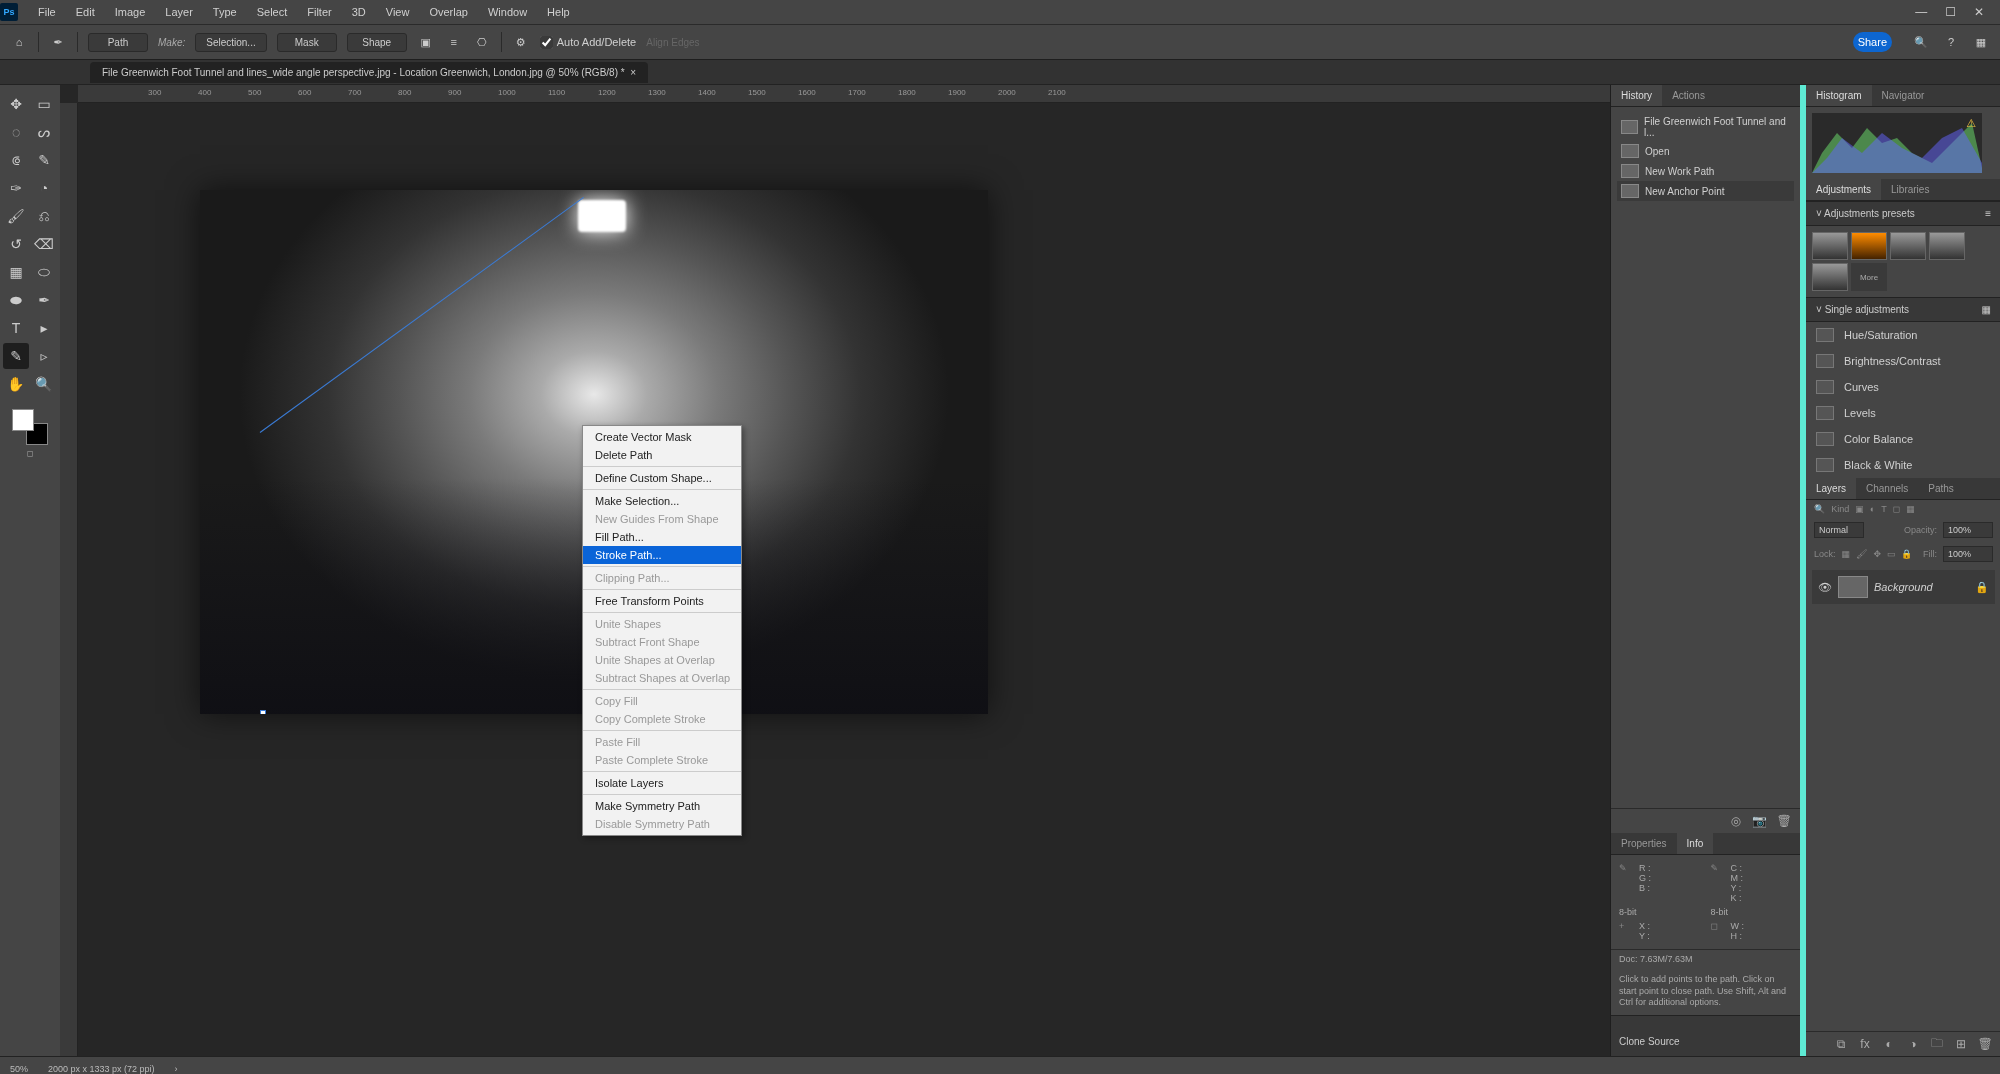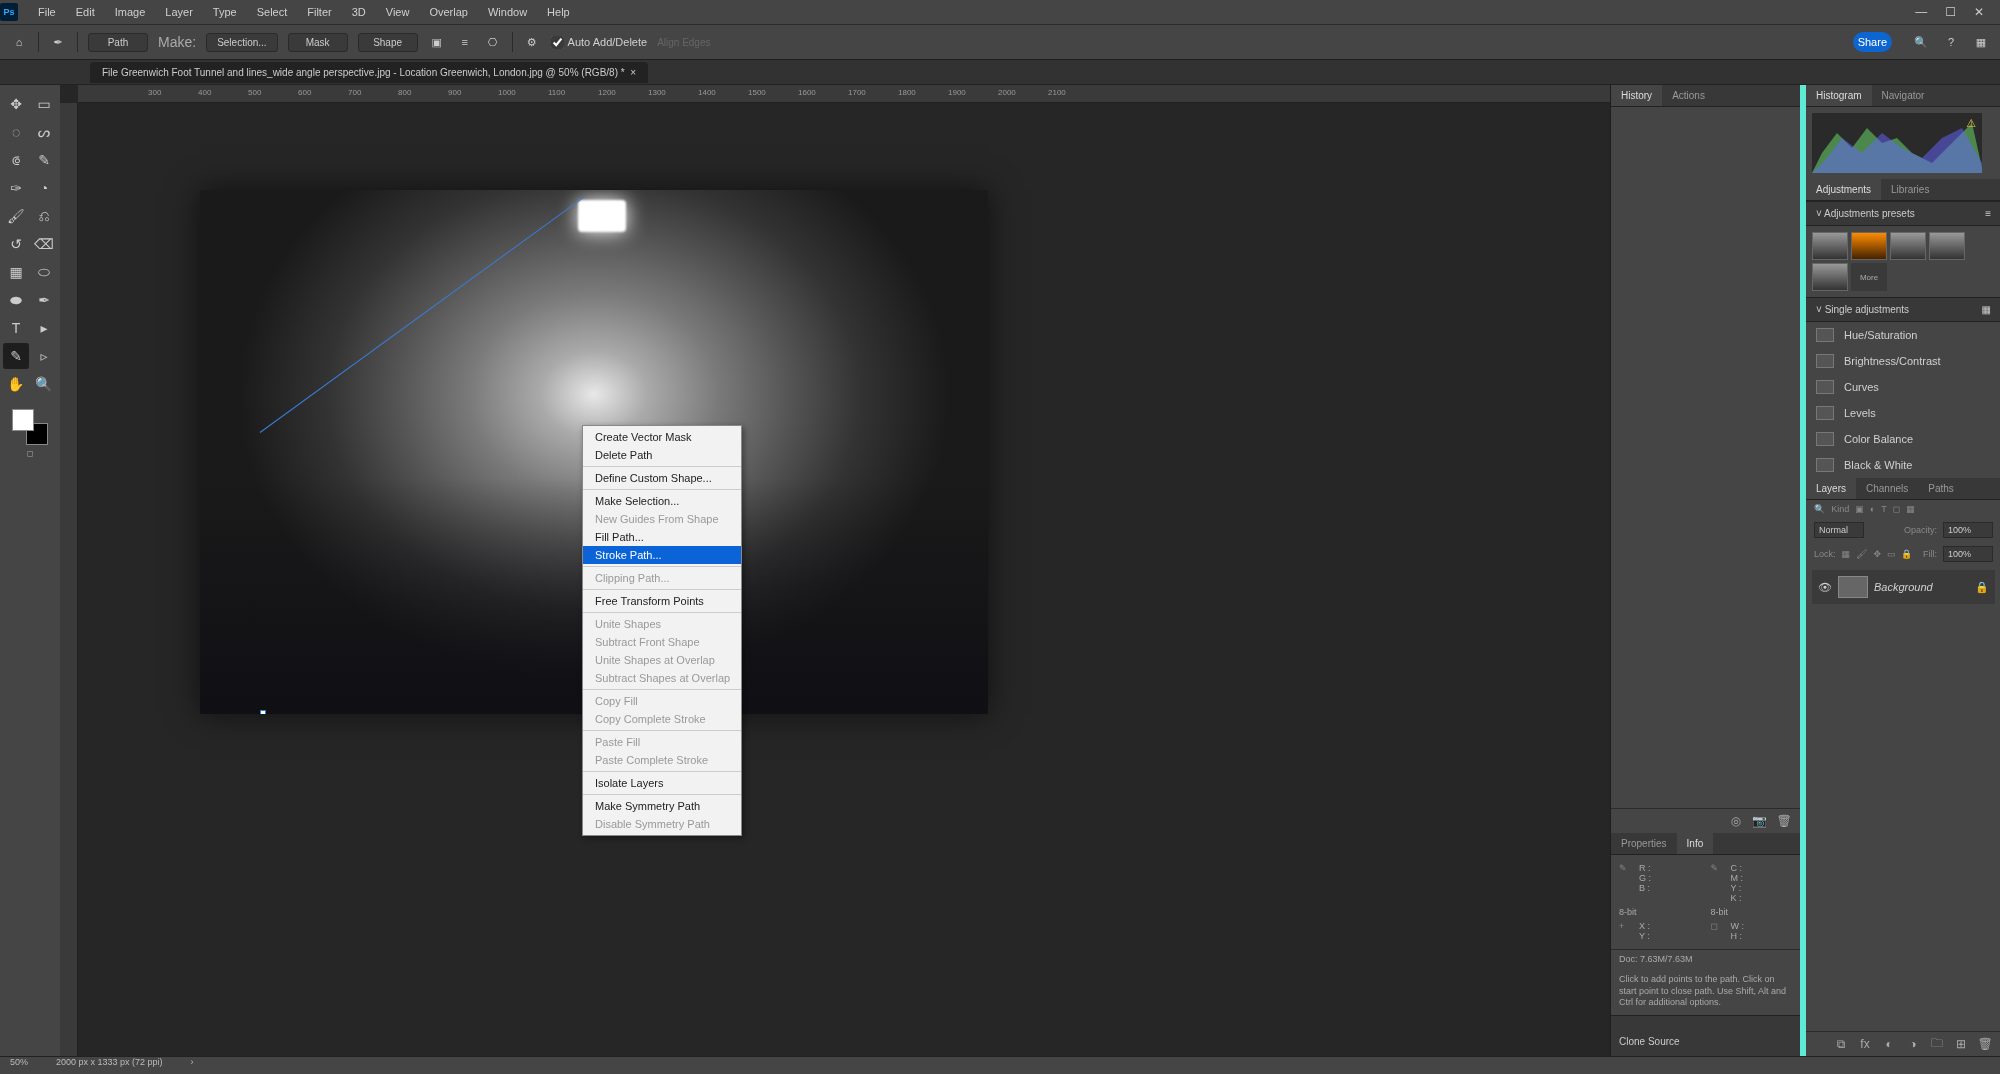--- a/index.html
+++ b/index.html
@@ -11,21 +11,21 @@
 .menubar .mitem { padding: 4px 10px; cursor: pointer; }
 .menubar .win-controls { margin-left: auto; display: flex; gap: 18px; padding-right: 16px; color: #ccc; }
 .menubar .win-controls span { cursor: pointer; font-size: 12px; }
 
 
 .optbar { height: 36px; background: #454545; display: flex; align-items: center; padding: 0 10px; gap: 10px; border-top: 1px solid #2a2a2a; border-bottom: 1px solid #1e1e1e; }
 .optbar .ico { width: 18px; height: 18px; display: flex; align-items: center; justify-content: center; color: #ccc; cursor: pointer; }
 .optbar .sep { width: 1px; height: 20px; background: #2a2a2a; }
 .optbar select, .optbar .pill { background: #3a3a3a; border: 1px solid #2a2a2a; color: #ccc; padding: 3px 10px; border-radius: 3px; font-size: 10px; cursor: pointer; }
 .optbar .pill { min-width: 60px; text-align: center; }
-.optbar label { font-size: 14px; color: #aaa; }
+.optbar label { font-size: 10px; color: #aaa; font-style: italic; }
 .optbar .chk { display: flex; align-items: center; gap: 4px; }
 .optbar .chk input { accent-color: #3a3a3a; }
 .optbar .share { margin-left: auto; background: #0d66d0; color: #fff; padding: 4px 5px; border-radius: 12px; font-size: 11px; cursor: pointer; }
 .optbar .right-icons { display: flex; gap: 12px; margin-left: 10px; }
 
 
 .tabstrip { height: 25px; background: #323232; border-bottom: 1px solid #222; display: flex; align-items: center; padding-left: 90px; }
 .tabstrip .doc-tab { background: #222; padding: 5px 12px; font-size: 10px; color: #ccc; border-radius: 4px 4px 0 0; cursor: pointer; }
 
 
@@ -82,21 +82,21 @@
 .histogram-canvas svg { width: 100%; height: 100%; }
 .info-grid { display: grid; grid-template-columns: 1fr 1fr; gap: 4px 10px; padding: 8px; font-size: 9px; color: #aaa; }
 .info-grid .ico-cell { display:flex; gap:6px; align-items:flex-start; }
 .info-grid .info-icon { width:14px; height:14px; color:#888; flex-shrink:0; }
 .panel-footer-icons { display:flex; gap:8px; justify-content:flex-end; padding:4px 8px; border-top:1px solid #2a2a2a; }
 .panel-footer-icons span { width:16px; height:16px; color:#aaa; cursor:pointer; font-size:12px; display:flex; align-items:center; justify-content:center; }
 .layer-controls { padding:4px 8px; display:flex; align-items:center; gap:6px; font-size:9px; color:#888; }
 .layer-controls input[type=text]{ background:#3a3a3a; border:1px solid #2a2a2a; color:#ccc; width:50px; padding:2px 4px; font-size:9px; }
 
 
-.statusbar { height: 18px; background: #454545; border-top: 1px solid #222; display: flex; align-items: flex-start; padding: 0 10px; font-size: 9px; color: #bbb; gap: 28px; }
+.statusbar { height: 18px; background: #454545; border-top: 1px solid #222; display: flex; align-items: flex-end; padding: 0 10px; font-size: 9px; color: #bbb; gap: 20px; }
 
 
 .clone-bar { height: 20px; background: #383838; border-top:1px solid #222; padding:20px 8px; font-size:10px; color:#ccc; }
 </style>
 </head>
 <body>
 
 <div class="menubar">
   <div class="ps-logo">Ps</div>
   <div class="mitem">File</div>
@@ -247,20 +247,38 @@
   </div>
 
   <div class="panels">
 
     <div class="panel-col left-col">
 
       <div class="panel-tabs">
         <div class="ptab active">History</div>
         <div class="ptab">Actions</div>
       </div>
+      <div class="panel-body">
+        <div class="history-row">
+            <div class="hicon"></div>
+            <span>File Greenwich Foot Tunnel and l...</span>
+          </div>
+        <div class="history-row">
+            <div class="hicon"></div>
+            <span>Open</span>
+          </div>
+        <div class="history-row">
+            <div class="hicon"></div>
+            <span>New Work Path</span>
+          </div>
+        <div class="history-row active">
+            <div class="hicon"></div>
+            <span>New Anchor Point</span>
+          </div>
+      </div>
       <div style="flex:1"></div>
 
       <div class="panel-footer-icons">
         <span>◎</span>
         <span>📷</span>
         <span>🗑</span>
       </div>
       <div class="panel-tabs">
         <div class="ptab">Properties</div>
         <div class="ptab active">Info</div>

